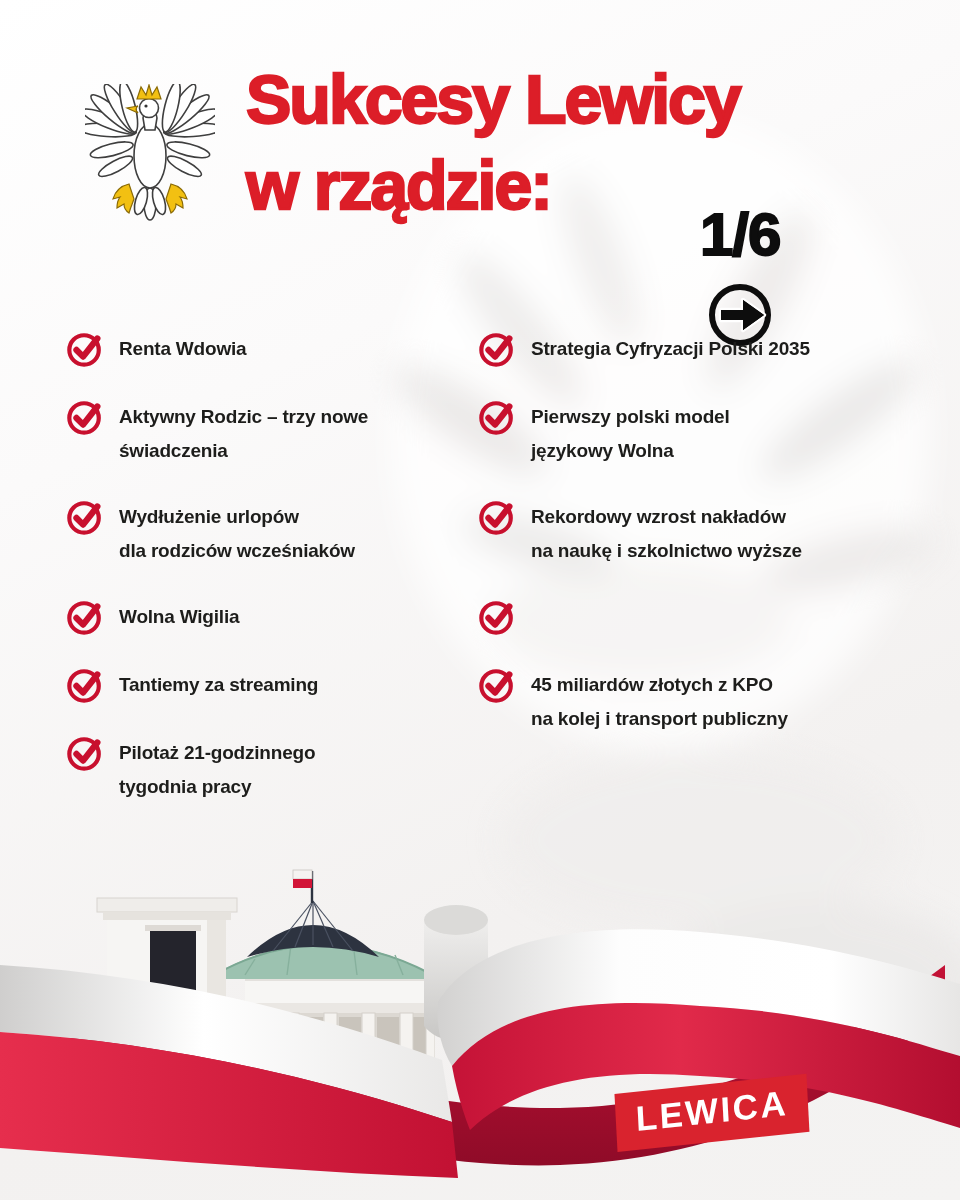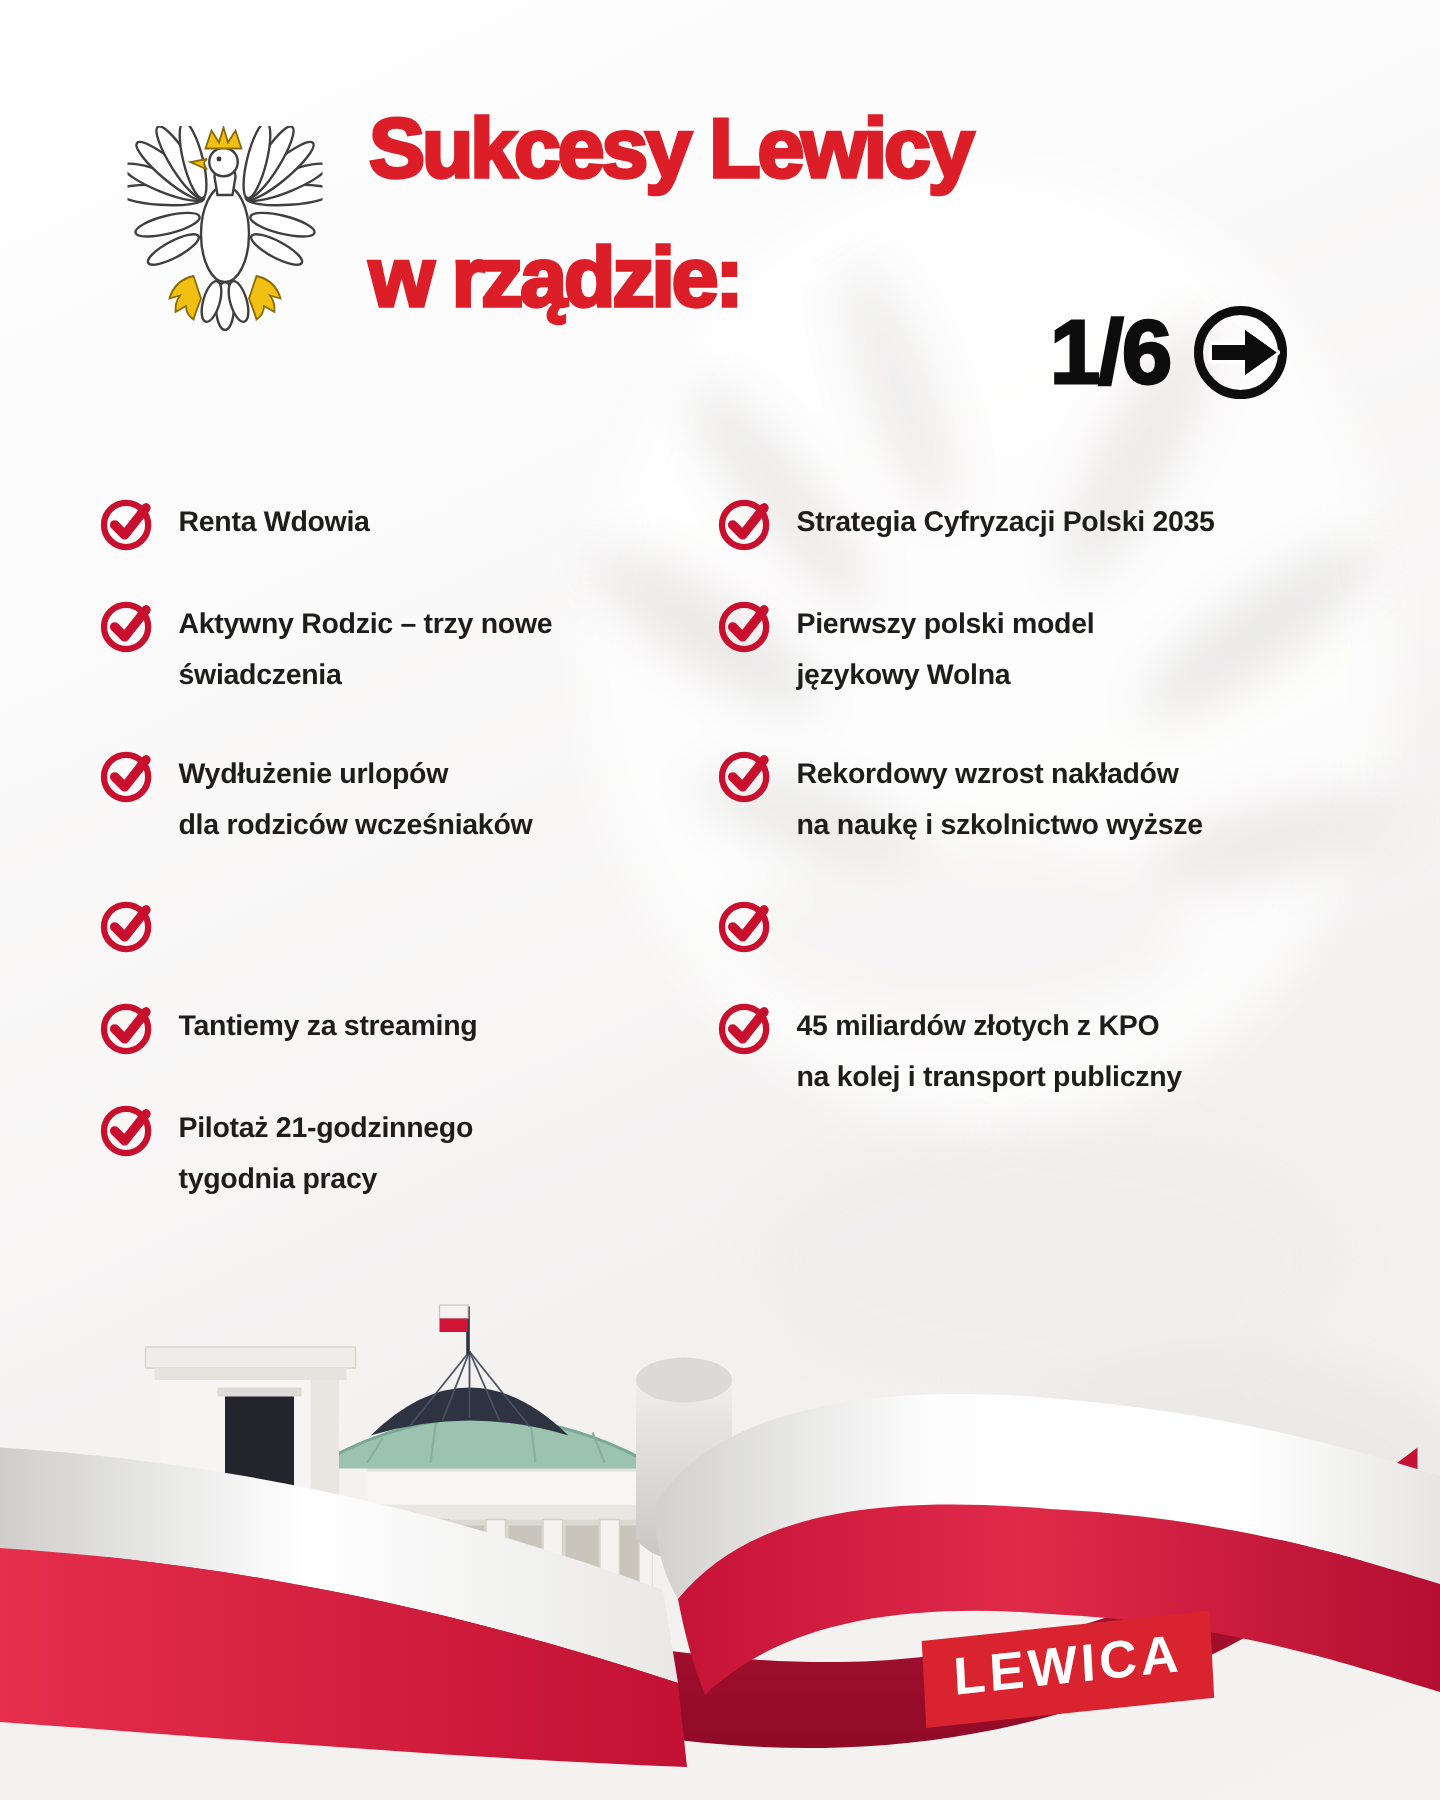--- a/index.html
+++ b/index.html
@@ -8,25 +8,25 @@
     background:linear-gradient(155deg,#ffffff 0%,#fbfafa 30%,#f3f1f0 70%,#f4f3f2 100%);
     font-family:"Liberation Sans",sans-serif;
   }
   svg{display:block;}
   .watermark{position:absolute;left:0;top:0;}
 
   .emblem{position:absolute;left:85px;top:84px;}
 
   .title{
     position:absolute;left:246px;top:56px;margin:0;
-    font-size:56px;line-height:86px;font-weight:bold;letter-spacing:-2px;
+    font-size:68px;line-height:86px;font-weight:bold;letter-spacing:-2px;
     color:#DC1E28;-webkit-text-stroke:2.4px #DC1E28;white-space:pre;
   }
 
-  .pager{position:absolute;left:700px;top:202px;display:flex;align-items:center;gap:14px;}
+  .pager{position:absolute;left:700px;top:202px;display:flex;align-items:center;gap:14px;flex-direction:column;}
   .pager-num{
     font-size:60px;font-weight:bold;color:#0D0D0D;letter-spacing:-1px;
     -webkit-text-stroke:2px #0D0D0D;line-height:66px;
   }
 
   .list{position:absolute;left:66px;top:330px;width:874px;display:flex;}
   .col{display:flex;flex-direction:column;gap:30px;}
   .col-left{width:412px;flex:0 0 412px;}
   .col-right{flex:1;}
   .item{display:flex;align-items:flex-start;gap:15px;}
@@ -144,20 +144,21 @@
             <path d="M11,21 L18,28 L33,9" fill="none" stroke="#C8102E" stroke-width="6.6" stroke-linecap="round" stroke-linejoin="round"></path>
           </svg>
         <span class="item-text">Wydłużenie urlopów
 dla rodziców wcześniaków</span>
       </div>
       <div class="item">
         <svg class="check" width="38" height="38" viewBox="0 0 40 40">
             <circle cx="19" cy="21" r="15.5" fill="none" stroke="#C8102E" stroke-width="4.4"></circle>
             <path d="M11,21 L18,28 L33,9" fill="none" stroke="#C8102E" stroke-width="6.6" stroke-linecap="round" stroke-linejoin="round"></path>
           </svg>
+        <span class="item-text">Wolna Wigilia</span>
       </div>
       <div class="item">
         <svg class="check" width="38" height="38" viewBox="0 0 40 40">
             <circle cx="19" cy="21" r="15.5" fill="none" stroke="#C8102E" stroke-width="4.4"></circle>
             <path d="M11,21 L18,28 L33,9" fill="none" stroke="#C8102E" stroke-width="6.6" stroke-linecap="round" stroke-linejoin="round"></path>
           </svg>
         <span class="item-text">Tantiemy za streaming</span>
       </div>
       <div class="item">
         <svg class="check" width="38" height="38" viewBox="0 0 40 40">

